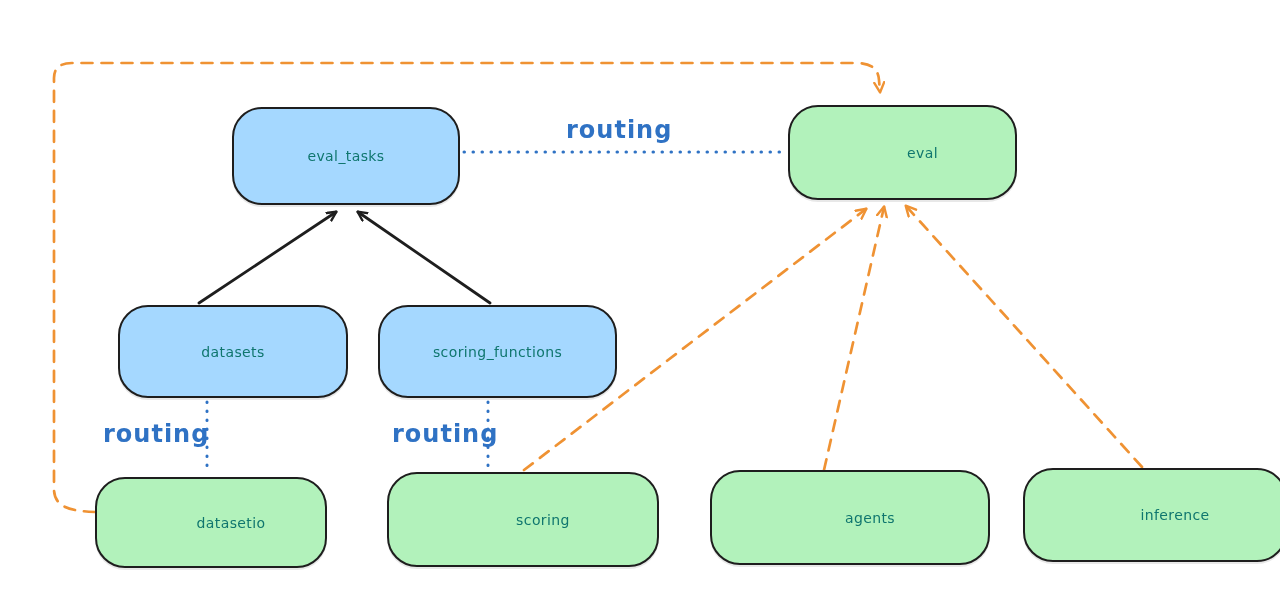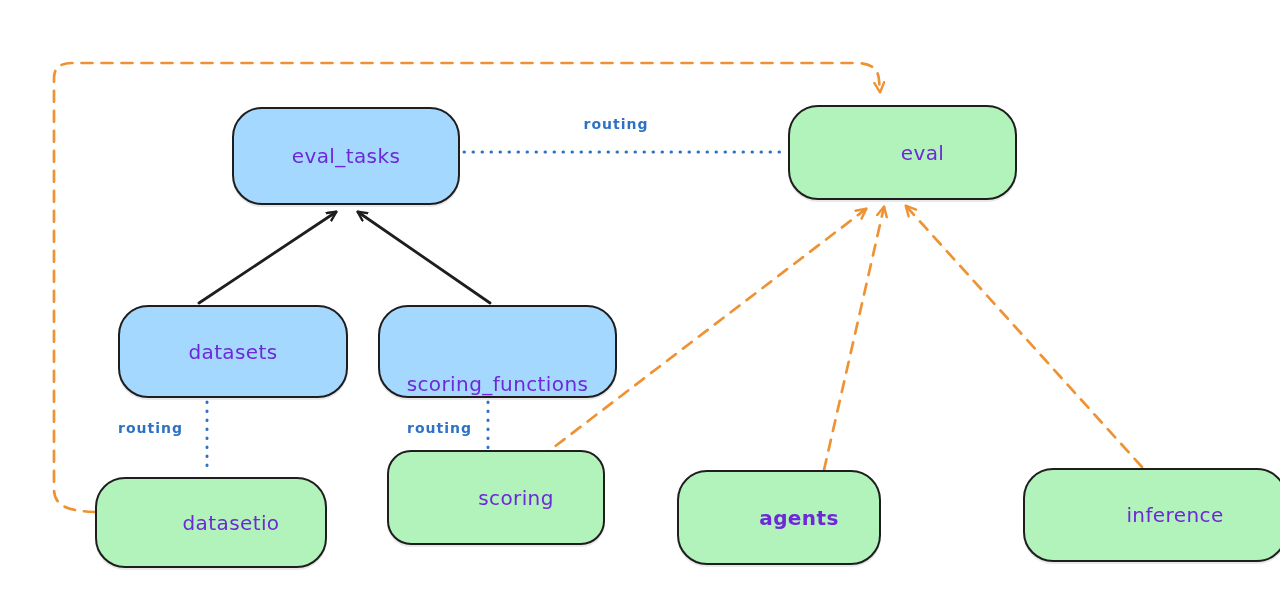--- a/index.html
+++ b/index.html
@@ -18,43 +18,43 @@
     z-index: 1;
   }
   .node {
     position: absolute;
     z-index: 2;
     border: 2.5px solid #1e1e1e;
     border-radius: 30px;
     display: flex;
     align-items: center;
     justify-content: center;
-    font-size: 20px;
-    color: #6d28d9;
+    font-size: 14px;
+    color: #0f766e;
     letter-spacing: 0.4px;
     box-shadow: 0 2px 0 rgba(30,30,30,0.10);
     box-sizing: border-box;
   }
   .node.blue  { background: #a5d8ff; }
   .node.green { background: #b2f2bb; padding-left: 40px; }
 
   .n-eval-tasks        { left: 232px; top: 107px; width: 228px; height: 98px; }
   .n-eval              { left: 788px; top: 105px; width: 229px; height: 95px; }
   .n-datasets          { left:  98px; top: 305px; width: 230px; height: 93px; margin-left: 20px; }
-  .n-scoring-functions { left: 378px; top: 305px; width: 239px; height: 93px; align-items: flex-end; }
+  .n-scoring-functions { left: 378px; top: 305px; width: 239px; height: 93px; }
   .n-datasetio         { left:  95px; top: 477px; width: 232px; height: 91px; }
-  .n-scoring           { left: 387px; top: 450px; width: 218px; height: 95px; border-radius: 24px; }
-  .n-agents            { left: 677px; top: 470px; width: 204px; height: 95px; font-weight: bold; }
+  .n-scoring           { left: 387px; top: 472px; width: 272px; height: 95px; }
+  .n-agents            { left: 710px; top: 470px; width: 280px; height: 95px; }
   .n-inference         { left:1023px; top: 468px; width: 264px; height: 94px; }
 
   .routing-label {
     position: absolute;
     z-index: 3;
     color: #2f72c4;
-    font-size: 14px;
+    font-size: 24px;
     font-weight: 600;
     letter-spacing: 1px;
     text-align: center;
   }
   .r1 { left: 566px; top: 116px; width: 100px; }
   .r2 { left: 103px; top: 420px; width:  95px; }
   .r3 { left: 392px; top: 420px; width:  95px; }
 </style>
 </head>
 <body>

